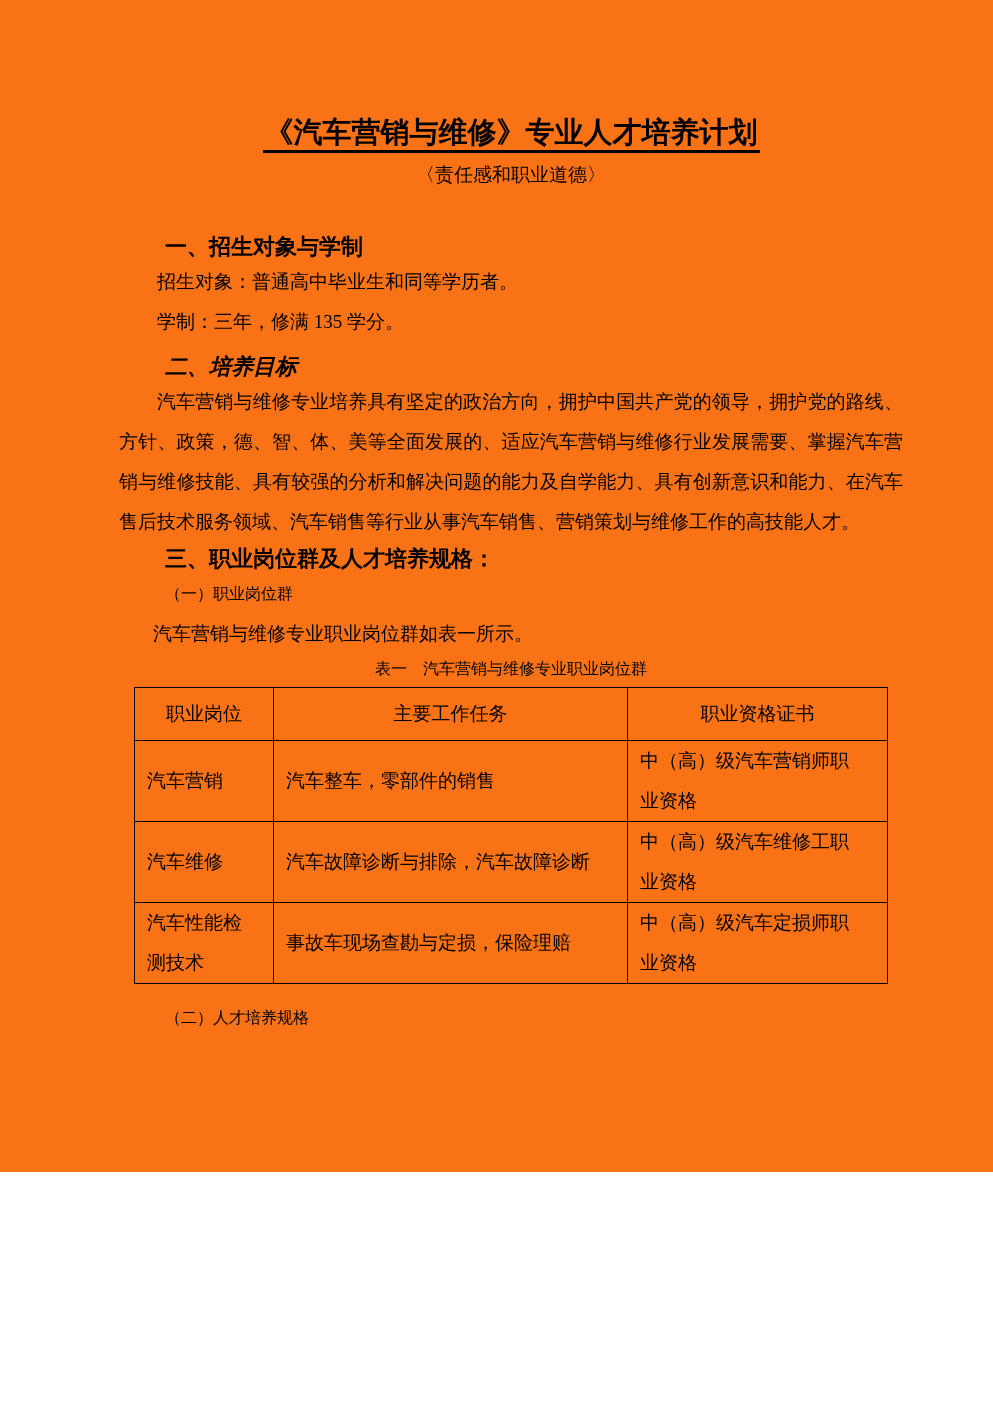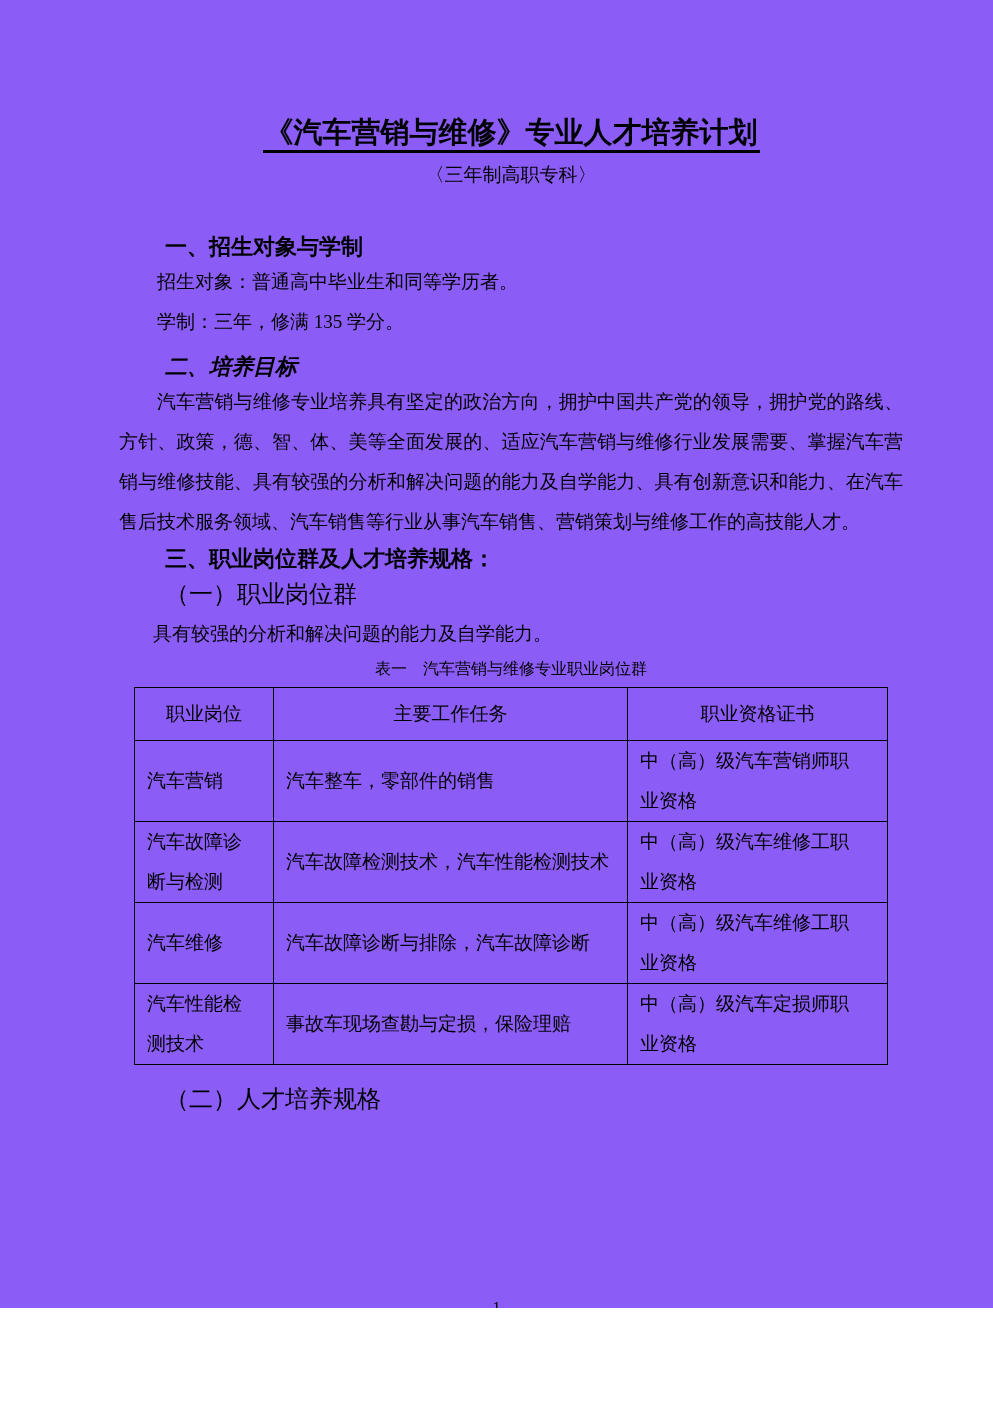--- a/index.html
+++ b/index.html
@@ -3,25 +3,25 @@
 <meta charset="utf-8">
 <style>
   html, body { margin: 0; padding: 0; background: #ffffff; }
   body {
     width: 993px; height: 1404px;
     font-family: "Liberation Serif", "DejaVu Serif", serif;
     color: #000;
   }
   .page {
     position: relative;
-    width: 993px; height: 1308px;
+    width: 993px; height: 1172px;
     box-sizing: border-box;
     padding: 112px 90px 0 119px;
     overflow: hidden;
-    background: #8b5cf6;
+    background: #f97316;
   }
   .doc-title {
     margin: 0;
     text-align: center;
     font-size: 29px;
     font-weight: bold;
     line-height: 40px;
   }
   .doc-title .underline {
     border-bottom: 3px solid #000;
@@ -52,21 +52,21 @@
   }
   .para {
     margin: 0;
     font-size: 19px;
     line-height: 40px;
     text-align: justify;
     text-indent: 38px;
   }
   .subhead {
     margin: 0;
-    font-size: 24px;
+    font-size: 16px;
     line-height: 40px;
     text-indent: 46px;
   }
   .intro-line {
     margin: 0;
     font-size: 19px;
     line-height: 40px;
     text-indent: 34px;
   }
   .table-caption {
@@ -114,55 +114,50 @@
     line-height: 24px;
   }
 </style>
 </head>
 <body>
 
 <div class="page">
 
   <h1 class="doc-title"><span class="underline">《汽车营销与维修》专业人才培养计划</span></h1>
 
-  <p class="subtitle">〈三年制高职专科〉</p>
+  <p class="subtitle">〈责任感和职业道德〉</p>
 
   <h2 class="h-num h1-sec">一、招生对象与学制</h2>
   <p class="bodyline">招生对象：普通高中毕业生和同等学历者。</p>
   <p class="bodyline">学制：三年，修满 135 学分。</p>
 
   <h2 class="h-num h2-sec">二、培养目标</h2>
   <p class="para">汽车营销与维修专业培养具有坚定的政治方向，拥护中国共产党的领导，拥护党的路线、方针、政策，德、智、体、美等全面发展的、适应汽车营销与维修行业发展需要、掌握汽车营销与维修技能、具有较强的分析和解决问题的能力及自学能力、具有创新意识和能力、在汽车售后技术服务领域、汽车销售等行业从事汽车销售、营销策划与维修工作的高技能人才。</p>
 
   <h2 class="h-num h3-sec">三、职业岗位群及人才培养规格：</h2>
   <p class="subhead">（一）职业岗位群</p>
-  <p class="intro-line">具有较强的分析和解决问题的能力及自学能力。</p>
+  <p class="intro-line">汽车营销与维修专业职业岗位群如表一所示。</p>
   <p class="table-caption">表一　汽车营销与维修专业职业岗位群</p>
 
   <table class="jobs">
     <colgroup>
         <col class="c1">
         <col class="c2">
         <col class="c3">
       </colgroup>
     <tbody>
         <tr>
       <th>职业岗位</th>
       <th>主要工作任务</th>
       <th>职业资格证书</th>
     </tr>
     <tr>
       <td class="cell1">汽车营销</td>
       <td class="cell2">汽车整车，零部件的销售</td>
       <td class="cell3">中（高）级汽车营销师职业资格</td>
-    </tr>
-    <tr>
-      <td class="cell1">汽车故障诊断与检测</td>
-      <td class="cell2">汽车故障检测技术，汽车性能检测技术</td>
-      <td class="cell3">中（高）级汽车维修工职业资格</td>
     </tr>
     <tr>
       <td class="cell1">汽车维修</td>
       <td class="cell2">汽车故障诊断与排除，汽车故障诊断</td>
       <td class="cell3">中（高）级汽车维修工职业资格</td>
     </tr>
     <tr>
       <td class="cell1">汽车性能检测技术</td>
       <td class="cell2">事故车现场查勘与定损，保险理赔</td>
       <td class="cell3">中（高）级汽车定损师职业资格</td>

